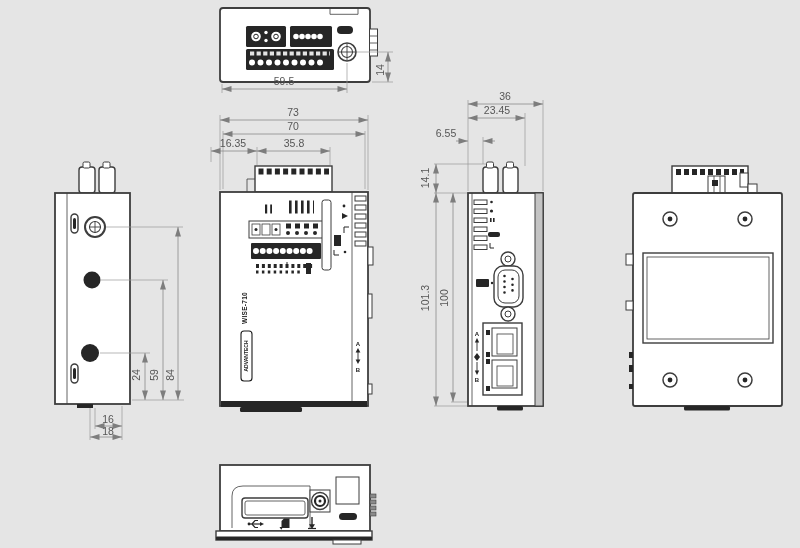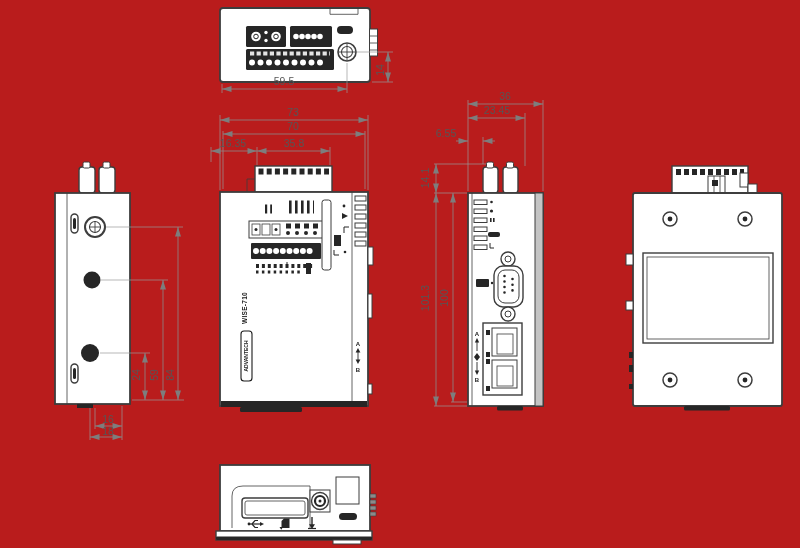--- a/index.html
+++ b/index.html
@@ -1,16 +1,16 @@
 <!DOCTYPE html>
 <html><head>
 <meta charset="utf-8">
 <style>
   html,body{margin:0;padding:0;background:#ffffff;}
-  .page{position:relative;width:800px;height:548px;background:#b91c1c;overflow:hidden;text-decoration:underline;}
+  .page{position:relative;width:800px;height:548px;background:#e5e5e5;overflow:hidden;text-decoration:underline;}
   svg text{font-family:"Liberation Sans", sans-serif;}
   .ob{fill:#ffffff;stroke:#3d3d3d;stroke-width:1.8;}
   .o{fill:#ffffff;stroke:#3d3d3d;stroke-width:1.4;}
   .o2{fill:#ffffff;stroke:#3d3d3d;stroke-width:1;}
   .o3{fill:none;stroke:#3d3d3d;stroke-width:0.8;}
   .dk{fill:#262626;stroke:none;}
   .gr{fill:#c4c4c4;stroke:#3d3d3d;stroke-width:1;}
   .dl{stroke:#9a9a9a;stroke-width:0.7;fill:none;}
   .dm{stroke:#8a8a8a;stroke-width:0.8;fill:none;}
   .dt{font-size:10.5px;fill:#565656;text-anchor:middle;}

